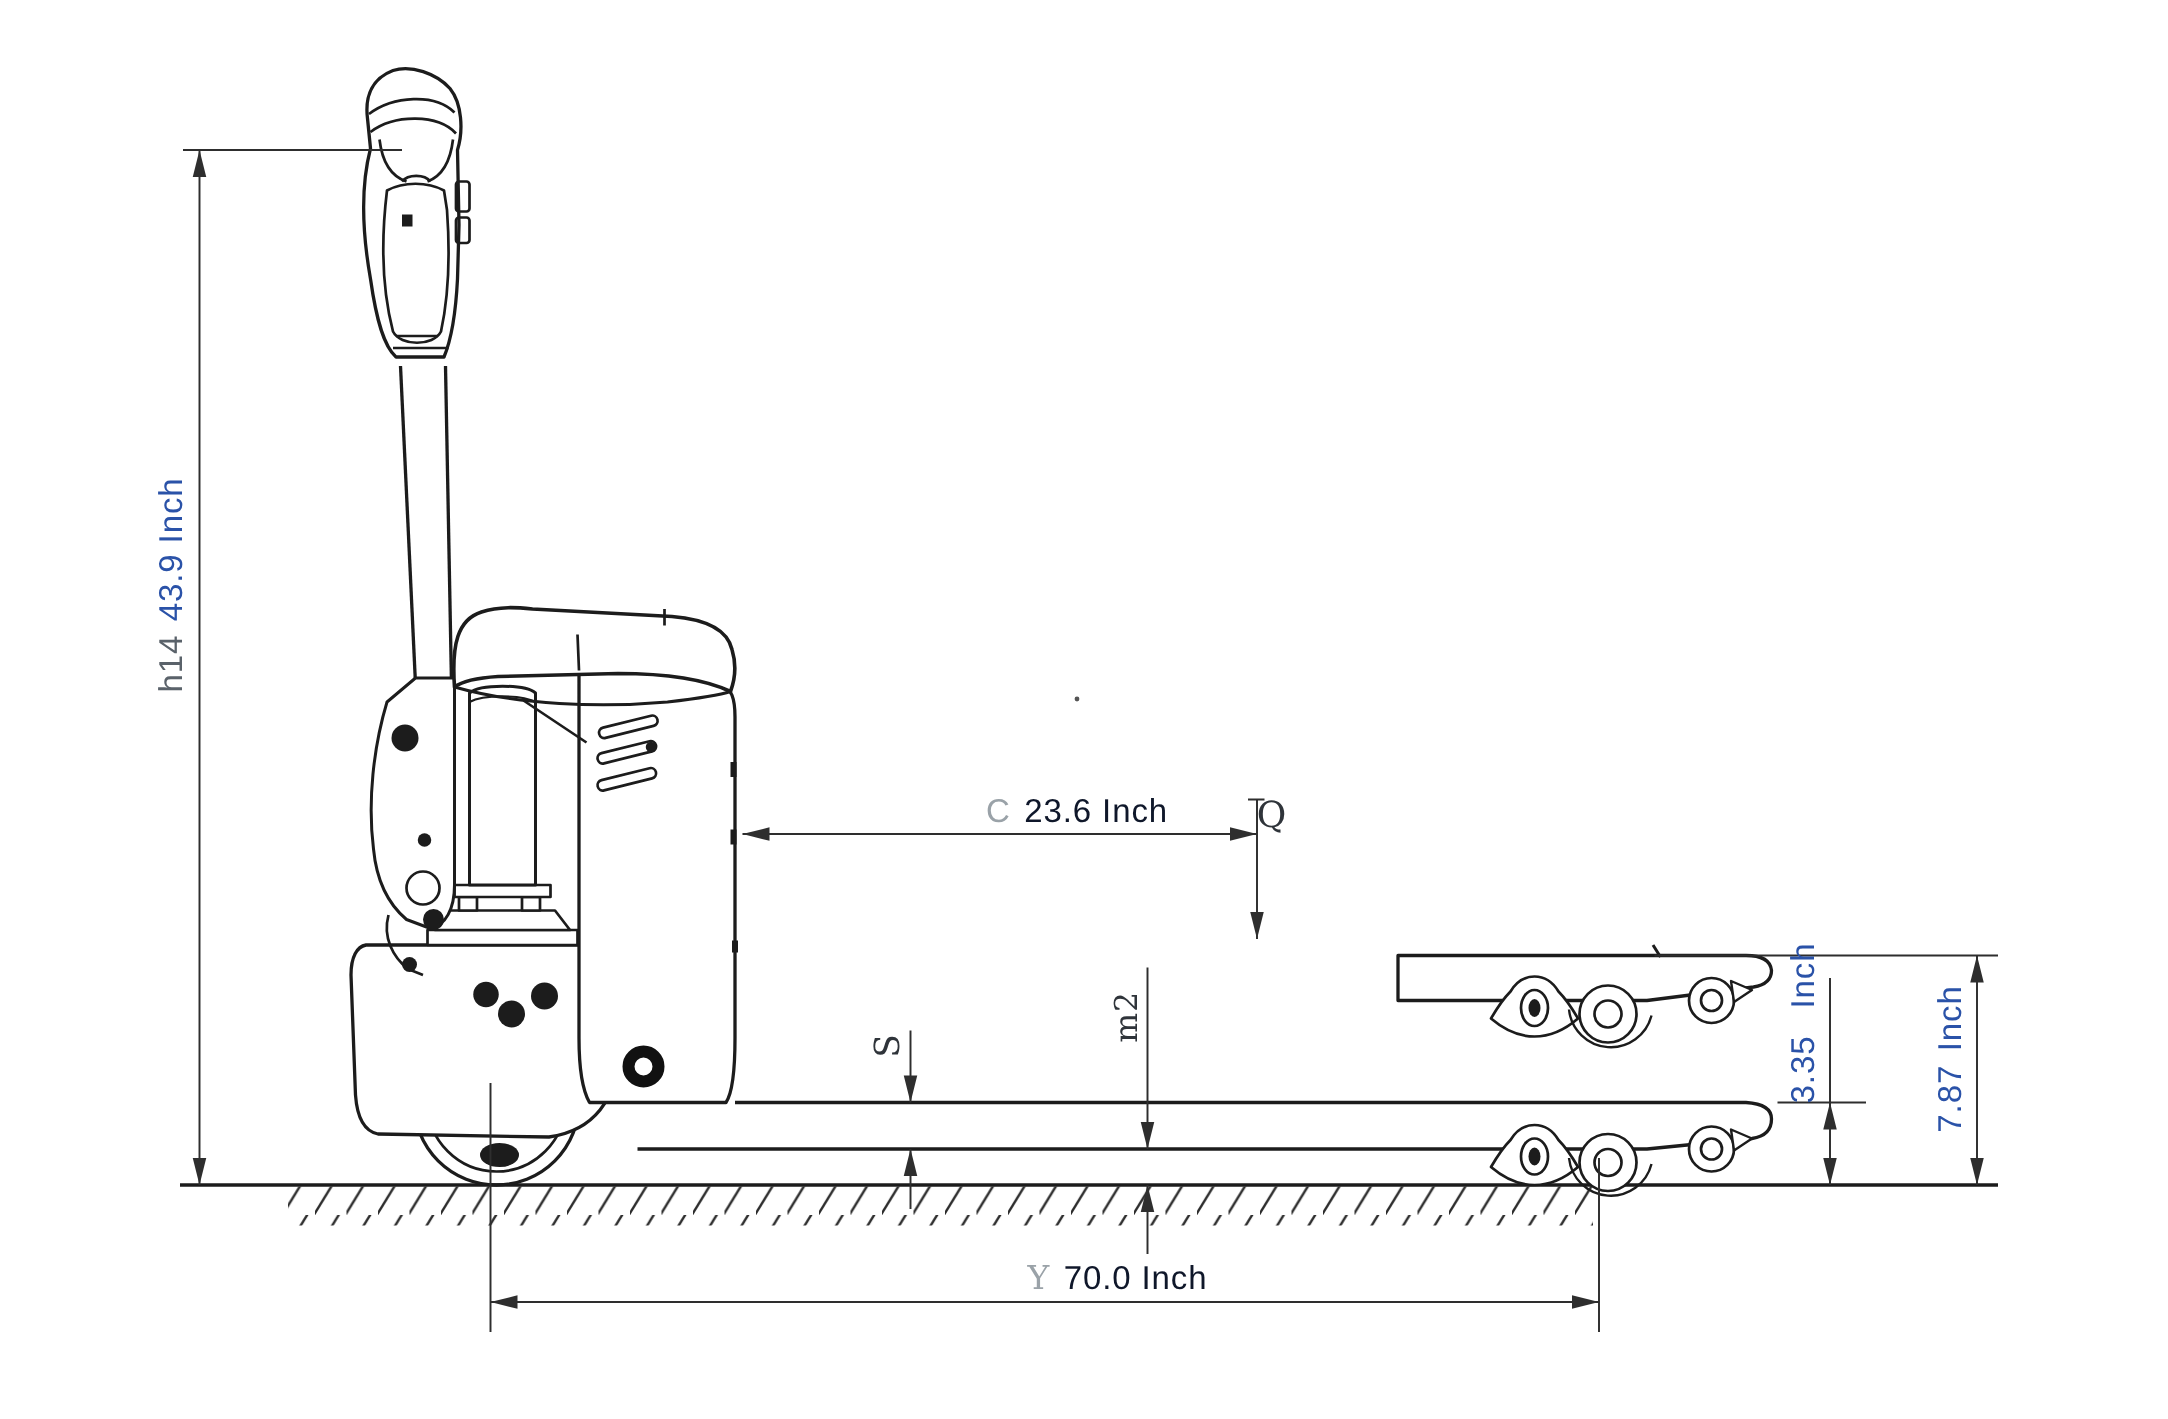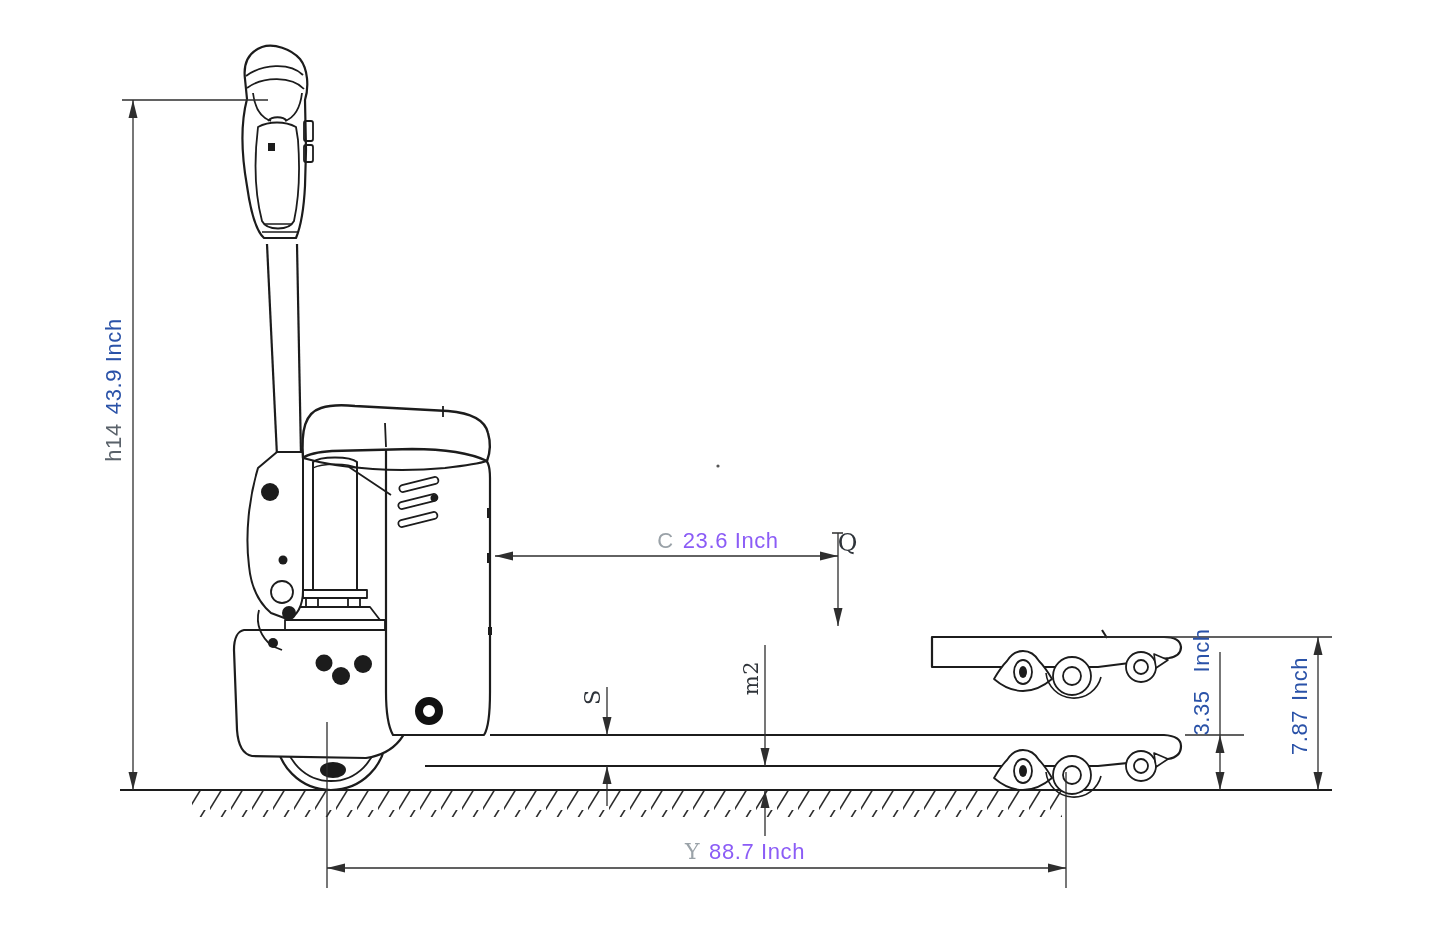--- a/index.html
+++ b/index.html
@@ -4,21 +4,21 @@
 <style>
   html,body{margin:0;padding:0;background:#ffffff;}
   #stage{position:relative;width:1445px;height:946px;background:#ffffff;overflow:hidden;
          font-family:"Liberation Sans",sans-serif;}
   svg{position:absolute;left:0;top:0;}
   .lbl{position:absolute;font-size:22px;letter-spacing:.6px;white-space:nowrap;
        display:flex;gap:9px;align-items:baseline;transform:translate(-50%,-50%);}
   .rot{transform:translate(-50%,-50%) rotate(-90deg);}
   .serif{font-family:"DejaVu Serif",serif;}
   .val-blue{color:#2a52a8;}
-  .val-dark{color:#8b5cf6;}
+  .val-dark{color:#0f172a;}
   .pre-gray{color:#9aa2a8;}
   .pre-dgray{color:#5a626a;}
   .sym{color:#2f343a;font-family:"DejaVu Serif",serif;}
   .gap-wide{gap:18px;}
 </style>
 </head>
 <body>
 
 <div id="stage">
 
@@ -203,16 +203,16 @@
     <span class="val-blue">Inch</span>
   </div>
 
   <div class="lbl rot" style="left:1300px;top:706px;">
     <span class="val-blue">7.87</span>
     <span class="val-blue">Inch</span>
   </div>
 
   <div class="lbl" style="left:745px;top:852px;">
     <span class="pre-gray serif">Y</span>
-    <span class="val-dark">88.7 Inch</span>
+    <span class="val-dark">70.0 Inch</span>
   </div>
 
 </div>
 
 </body></html>

